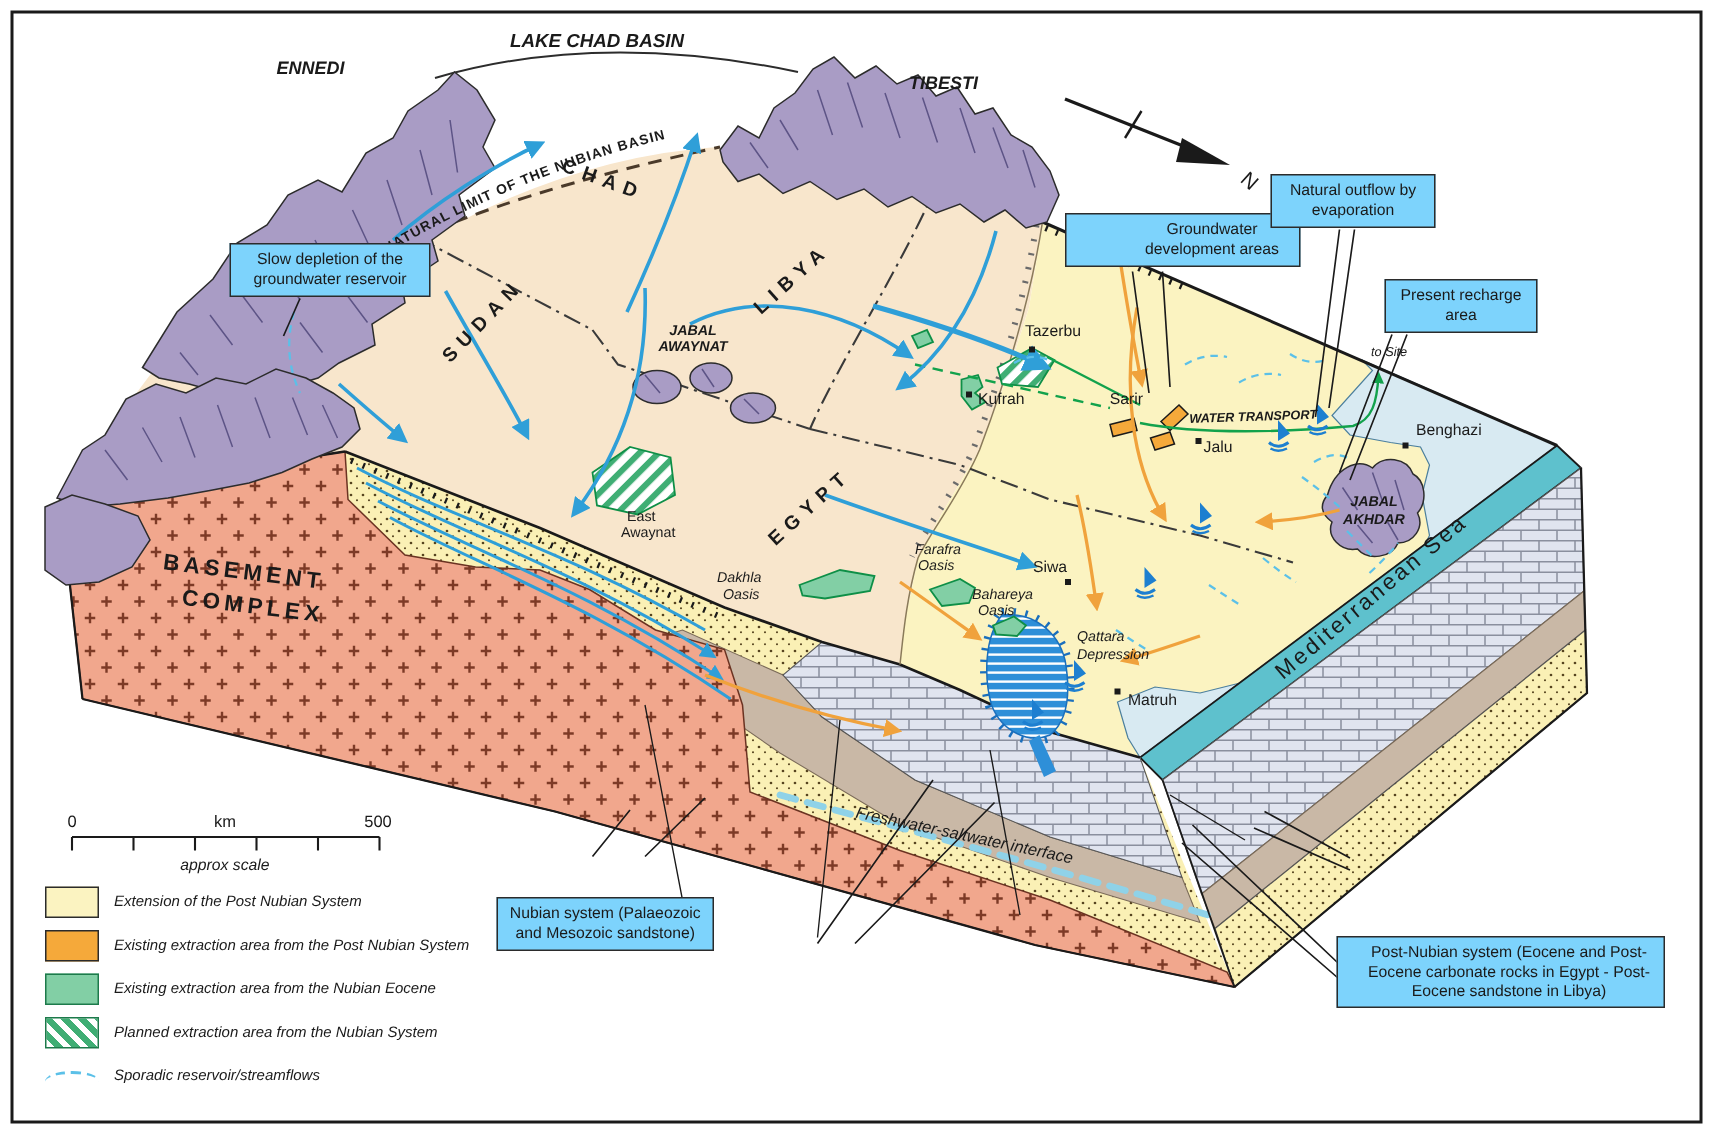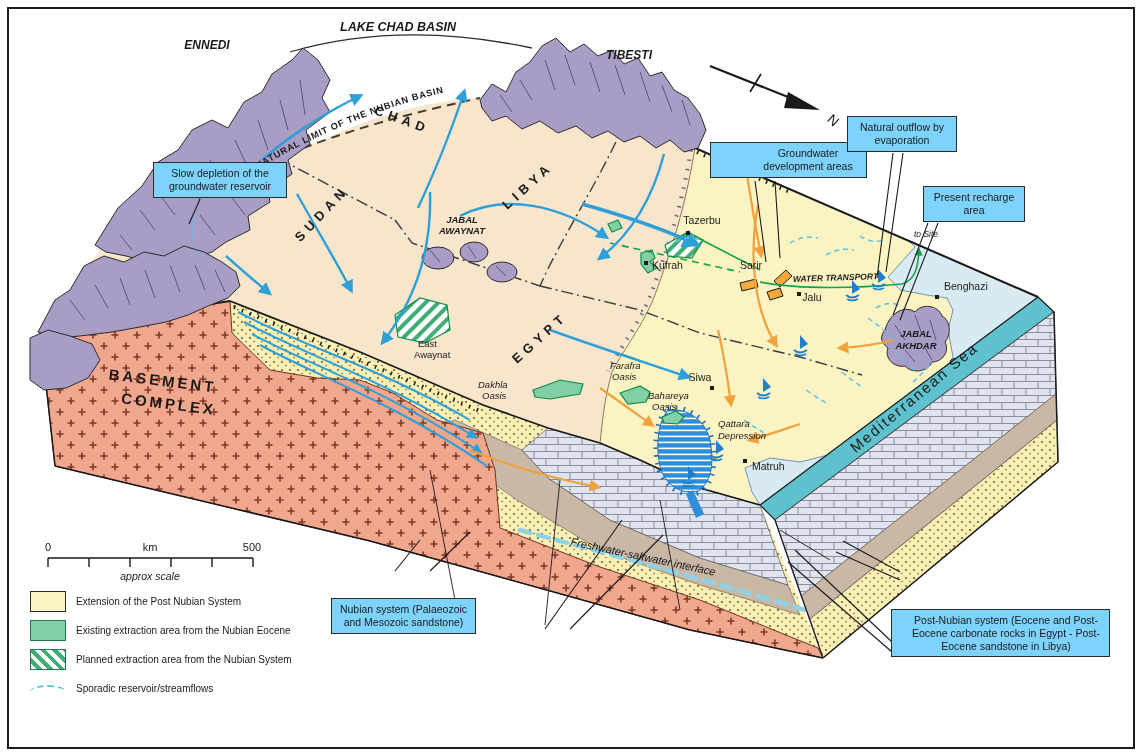--- a/index.html
+++ b/index.html
@@ -1,21 +1,21 @@
 <!DOCTYPE html>
 <html><head>
 <meta charset="utf-8">
 <style>
   html,body{margin:0;padding:0;background:#e8e8e8;font-family:"Liberation Sans",sans-serif;}
   #stage{position:relative;width:1142px;height:756px;background:#ffffff;overflow:hidden;margin:0 auto;}
   #art{position:absolute;left:0;top:0;}
   .callout{position:absolute;background:#7dd3fc;border:1.5px solid #2b2b2b;text-align:center;
            font-size:10.5px;line-height:1.22;color:#1a1a1a;padding:4px 5px;z-index:5;}
   .legend{position:absolute;left:30px;top:590px;z-index:5;}
-  .legend-row{display:flex;align-items:center;height:22px;margin-bottom:7px;}
+  .legend-row{display:flex;align-items:center;height:22px;margin-bottom:7px;font-style:italic;}
   .swatch{width:34px;height:19px;border:1.4px solid #2b2b2b;margin-right:10px;flex:0 0 auto;}
   .sw-postnubian{background:#FBF3C1;}
   .sw-orange{background:#F5A93A;}
   .sw-green{background:#82CFA5;border-color:#1d7a4b;}
   .sw-hatch{background:repeating-linear-gradient(45deg,#ffffff 0 4px,#3fae74 4px 8px);border-color:#1d7a4b;}
   .sw-dash{width:36px;height:12px;border:none;border-top:2.2px dashed #5BC0E8;border-radius:60% 60% 0 0;margin-top:8px;}
   .legend-label{font-size:10px;color:#1a1a1a;}
   svg text{font-family:"Liberation Sans",sans-serif;fill:#1a1a1a;}
   .bi{font-weight:bold;font-style:italic;}
 </style>
@@ -309,30 +309,34 @@
 </div>
 <div class="callout" style="left:847px;top:116px;width:98px;">
   <span>Natural outflow by evaporation</span>
 </div>
 <div class="callout" style="left:896px;top:186px;width:90px;margin-left:27px;">
   <span>Present recharge area</span>
 </div>
 <div class="callout" style="left:331px;top:598px;width:133px;">
   <span>Nubian system (Palaeozoic and Mesozoic sandstone)</span>
 </div>
-<div class="callout" style="left:891px;top:609px;width:196px;padding-left:16px;">
+<div class="callout" style="left:891px;top:624px;width:196px;padding-left:16px;">
   <span>Post-Nubian system (Eocene and Post-Eocene carbonate rocks in Egypt - Post-Eocene sandstone in Libya)</span>
 </div>
 
 <div class="legend">
   <div class="legend-row">
     <div class="swatch sw-postnubian"></div>
     <div class="legend-label">Extension of the Post Nubian System</div>
   </div>
   <div class="legend-row">
+    <div class="swatch sw-orange"></div>
+    <div class="legend-label">Existing extraction area from the Post Nubian System</div>
+  </div>
+  <div class="legend-row">
     <div class="swatch sw-green"></div>
     <div class="legend-label">Existing extraction area from the Nubian Eocene</div>
   </div>
   <div class="legend-row">
     <div class="swatch sw-hatch"></div>
     <div class="legend-label">Planned extraction area from the Nubian System</div>
   </div>
   <div class="legend-row">
     <div class="swatch sw-dash"></div>
     <div class="legend-label">Sporadic reservoir/streamflows</div>

